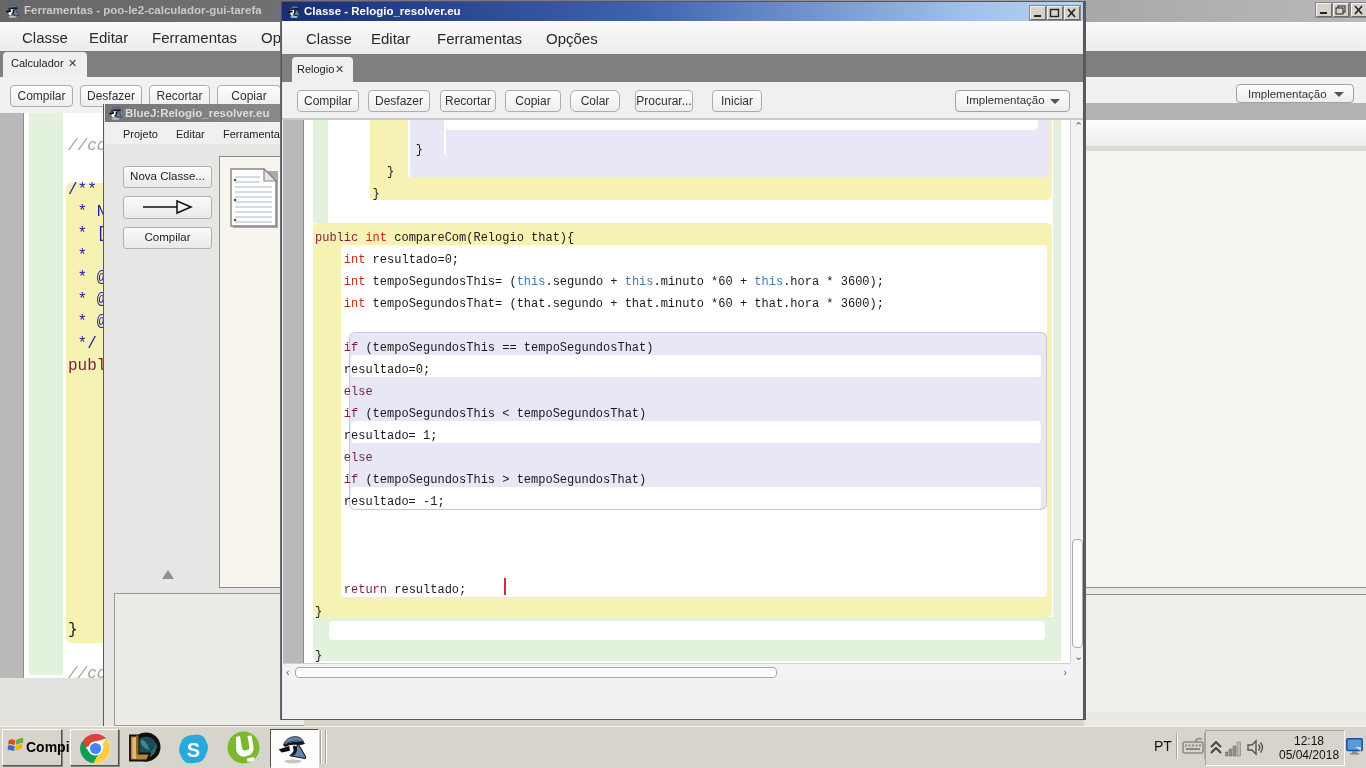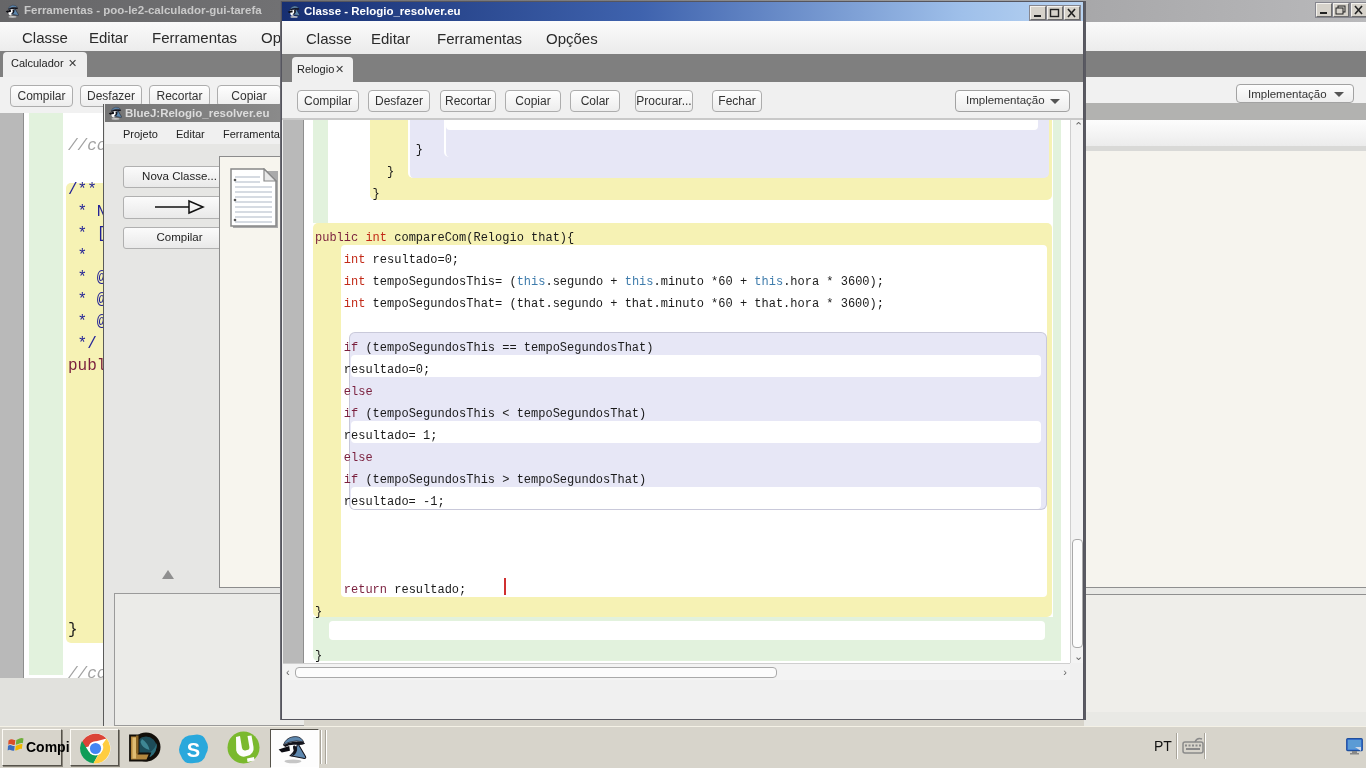--- a/index.html
+++ b/index.html
@@ -32,21 +32,21 @@
   #c-ed .yellow{position:absolute;left:66px;top:70px;width:60px;height:460px;background:#f6f2b4;border-radius:5px 0 0 5px;}
   #c-edtext{left:0px;top:113px;width:103px;height:565px;overflow:hidden;}
   #c-edtext pre{position:absolute;left:68px;top:22px;margin:0;font-family:"Liberation Mono",monospace;font-size:16px;line-height:22px;color:#1a1a1a;}
   #c-bottom{left:0;top:678px;width:103px;height:48px;background:#e1e1dd;}
   
   #bj{left:103px;top:104px;width:200px;height:622px;background:#e6e6e4;border-left:1px solid #5a5a5a;overflow:hidden;}
   #bj-title{position:absolute;left:1px;top:0;width:199px;height:18px;background:linear-gradient(90deg,#757575,#8d8d8d);}
   #bj-title .txt{position:absolute;left:20px;top:3px;color:#dcdcdc;font-weight:bold;font-size:11.5px;}
   #bj-menu{position:absolute;left:1px;top:18px;width:199px;height:22px;background:#f0f0f0;}
   #bj-menu span{position:absolute;top:6px;font-size:11px;color:#222;}
-  .bjbtn{position:absolute;left:19px;width:87px;height:20px;border:1px solid #b0b0b0;border-radius:3px;background:linear-gradient(#fbfbfb,#e9e9e9);font-size:11.5px;color:#222;text-align:center;line-height:19px;padding-left:12px;}
+  .bjbtn{position:absolute;left:19px;width:87px;height:20px;border:1px solid #b0b0b0;border-radius:3px;background:linear-gradient(#fbfbfb,#e9e9e9);font-size:11.5px;color:#222;text-align:center;line-height:19px;}
   #bj-diag{position:absolute;left:115px;top:52px;width:86px;height:430px;background:#f7f5ee;border:1px solid #8c8c8c;border-right:none;}
   #bj-tri{position:absolute;left:58px;top:466px;width:0;height:0;border-left:6px solid transparent;border-right:6px solid transparent;border-bottom:9px solid #8f8f8f;}
   #bj-bench{position:absolute;left:10px;top:489px;width:190px;height:131px;background:#ebebe8;border:1px solid #9a9a9a;border-right:none;}
   
   #rw{left:281px;top:1px;width:803px;height:719px;background:#f0f0f0;border:1px solid #55555e;overflow:hidden;box-sizing:border-box;}
   #rw-title{position:absolute;left:0px;top:0px;width:801px;height:19px;background:linear-gradient(90deg,#172f72 0%,#3f63ae 45%,#9fc0ea 85%,#b9d4f2 100%);}
   #rw-title .txt{position:absolute;left:22px;top:3px;color:#fff;font-weight:bold;font-size:11.5px;}
   .wbtn{position:absolute;top:4px;width:14px;height:12px;background:#d6d2ca;border:1px solid;border-color:#f4f2ee #6c6c6c #6c6c6c #f4f2ee;outline:1px solid #86868e;}
   .wbtn svg{position:absolute;left:0;top:0;}
   #rw-menu{position:absolute;left:0px;top:19px;width:801px;height:33px;background:linear-gradient(#fbfbfb,#ebebeb);}
@@ -262,23 +262,23 @@
     <div id="rw-tab">
         <span style="position:absolute;left:5px;top:6px;font-size:11px;">Relogio</span>
         <span style="position:absolute;left:43px;top:6px;color:#3a3a3a;font-size:11px;">✕</span>
       </div>
   </div>
   <div id="rw-toolbar">
     <div class="tbtn" style="left:15px;width:60px;">Compilar</div>
     <div class="tbtn" style="left:86px;width:60px;">Desfazer</div>
     <div class="tbtn" style="left:158px;width:54px;">Recortar</div>
     <div class="tbtn" style="left:223px;width:54px;">Copiar</div>
-    <div class="tbtn" style="left:288px;width:48px;">Colar</div>
+    <div class="tbtn" style="left:288px;width:48px;border-radius:6px;">Colar</div>
     <div class="tbtn" style="left:353px;width:56px;">Procurar...</div>
-    <div class="tbtn" style="left:430px;width:48px;">Fechar</div>
+    <div class="tbtn" style="left:430px;width:48px;">Iniciar</div>
     <div class="combo" style="left:673px;top:8px;width:113px;height:20px;">
         <span style="position:absolute;left:10px;top:3px;font-size:11.5px;">Implementação</span>
         <span class="arr"></span>
       </div>
   </div>
   <div id="rw-edge"></div>
   <div id="ed">
     <div class="margin"></div>
     <div class="sb" style="left:30px;top:0;width:15px;height:103px;background:#e2f2dd;"></div>
     <div class="sb" style="left:770px;top:0;width:8px;height:541px;background:#e2f2dd;"></div>
@@ -395,20 +395,40 @@
     <g fill="#8a8a8a">
         <rect x="3" y="7.5" width="2" height="2"></rect>
         <rect x="6.5" y="7.5" width="2" height="2"></rect>
         <rect x="10" y="7.5" width="2" height="2"></rect>
         <rect x="13.5" y="7.5" width="2" height="2"></rect>
         <rect x="17" y="7.5" width="2" height="2"></rect>
         <rect x="4" y="11" width="14" height="2"></rect>
       </g>
   </svg>
   <div class="tray-sep" style="left:1204px;"></div>
+  <div id="tray">
+    <svg style="position:absolute;left:4px;top:10px;" width="12" height="14" viewBox="0 0 12 14">
+        <path d="M1 6 L6 1 L11 6" fill="none" stroke="#444" stroke-width="2"></path>
+        <path d="M1 12 L6 7 L11 12" fill="none" stroke="#444" stroke-width="2"></path>
+      </svg>
+    <svg style="position:absolute;left:19px;top:8px;" width="19" height="18" viewBox="0 0 19 18">
+      <g fill="#8f8f8f" stroke="#6f6f6f" stroke-width="0.5">
+          <rect x="0" y="13" width="3" height="4"></rect>
+          <rect x="4" y="10" width="3" height="7"></rect>
+          <rect x="8" y="7" width="3" height="10"></rect>
+          <rect x="12" y="3" width="3.5" height="14" fill="#b9b9b3"></rect>
+        </g>
+    </svg>
+    <svg style="position:absolute;left:41px;top:8px;" width="17" height="17" viewBox="0 0 17 17">
+      <polygon points="1,6 5,6 9,2 9,15 5,11 1,11" fill="none" stroke="#555" stroke-width="1.4"></polygon>
+      <path d="M11.5 5.5 Q14 8.5 11.5 11.5" fill="none" stroke="#555" stroke-width="1.4"></path>
+      <path d="M13.5 3.5 Q17.5 8.5 13.5 13.5" fill="none" stroke="#555" stroke-width="1.4"></path>
+    </svg>
+    <div style="position:absolute;right:5px;top:3px;width:60px;font-size:12px;color:#111;text-align:center;line-height:14px;">12:18<br>05/04/2018</div>
+  </div>
   <svg style="position:absolute;left:1346px;top:11px;" width="17" height="17" viewBox="0 0 17 17">
     <rect x="0.7" y="0.7" width="15.6" height="12" rx="1" fill="#3c78d8" stroke="#1f4f9e" stroke-width="1.2"></rect>
     <rect x="2" y="2" width="13" height="9.4" fill="#5b9bd5"></rect>
     <rect x="6" y="13" width="5" height="2" fill="#888"></rect>
       <rect x="4" y="15" width="9" height="1.5" fill="#888"></rect>
     <path d="M9 9 L15 9 L15 13" fill="#cfd8e8"></path>
   </svg>
 </div>
 
 </body></html>

